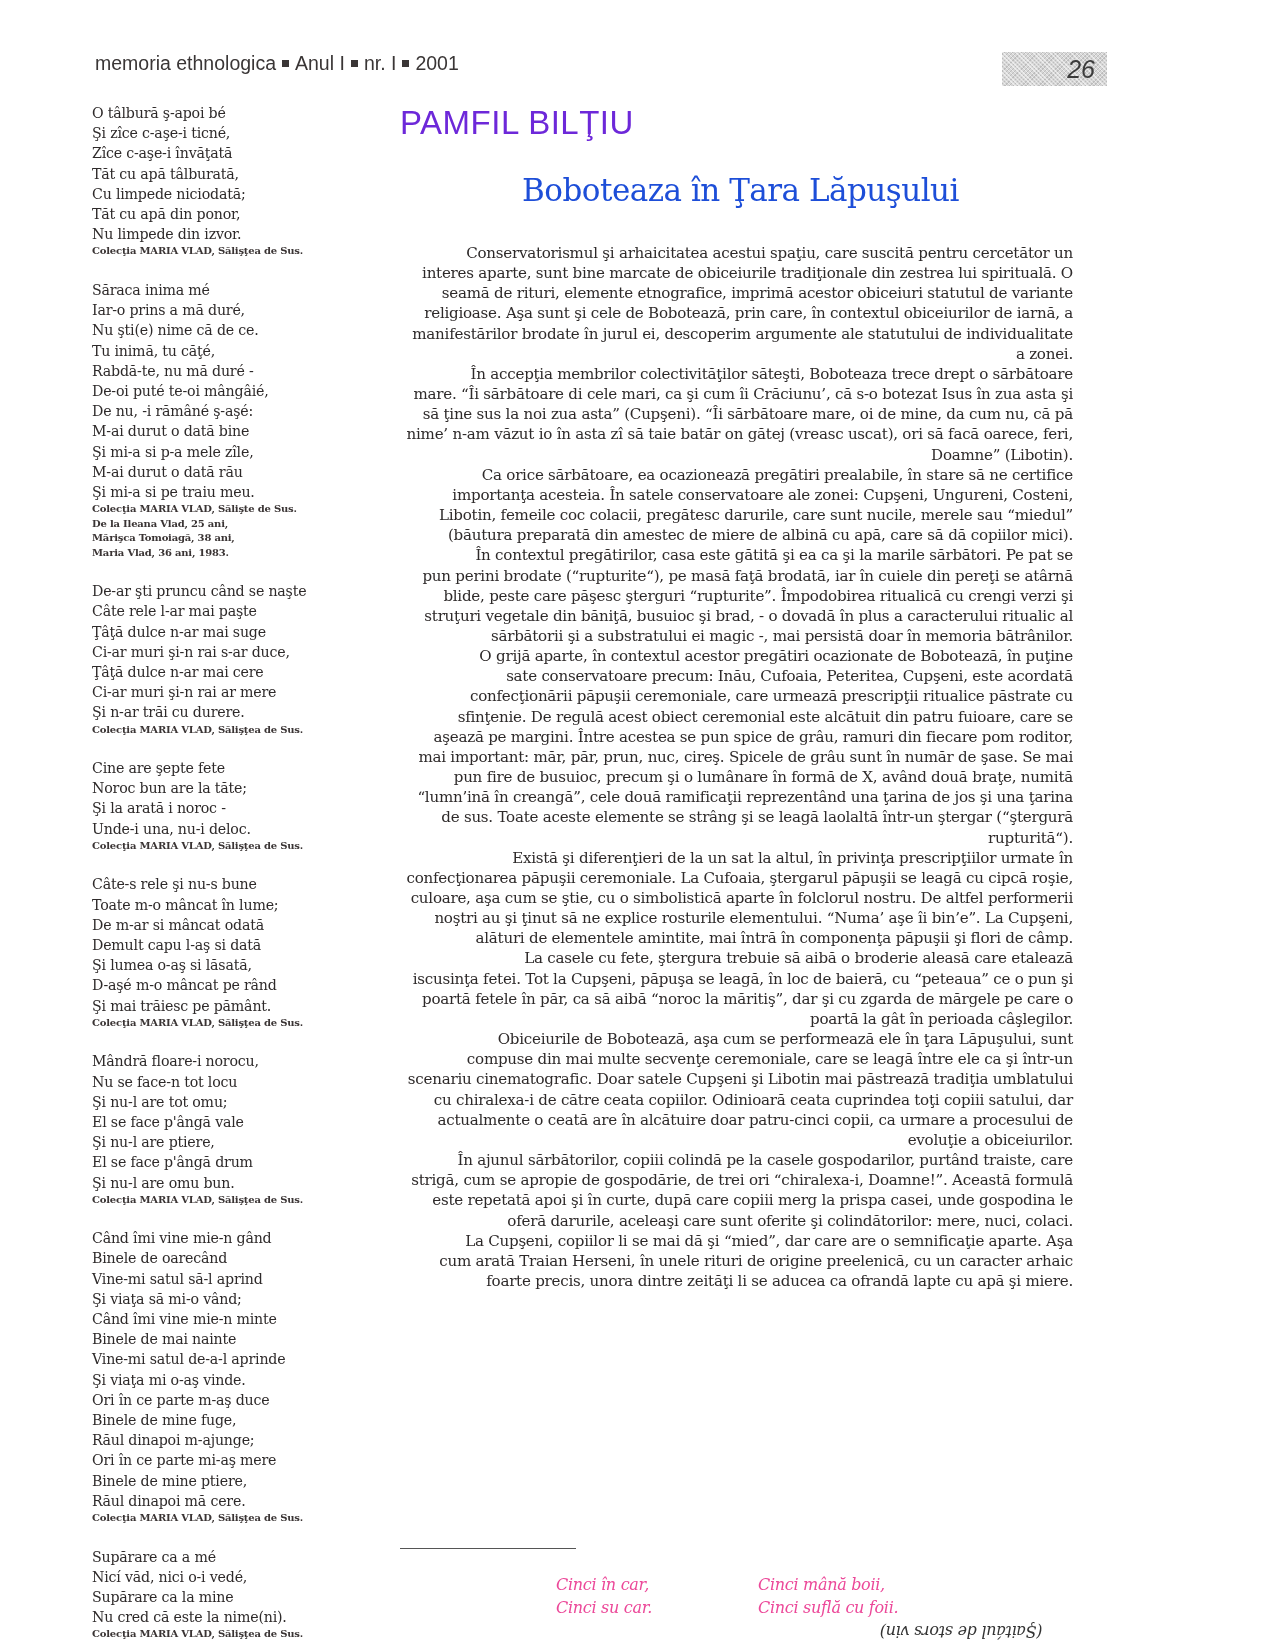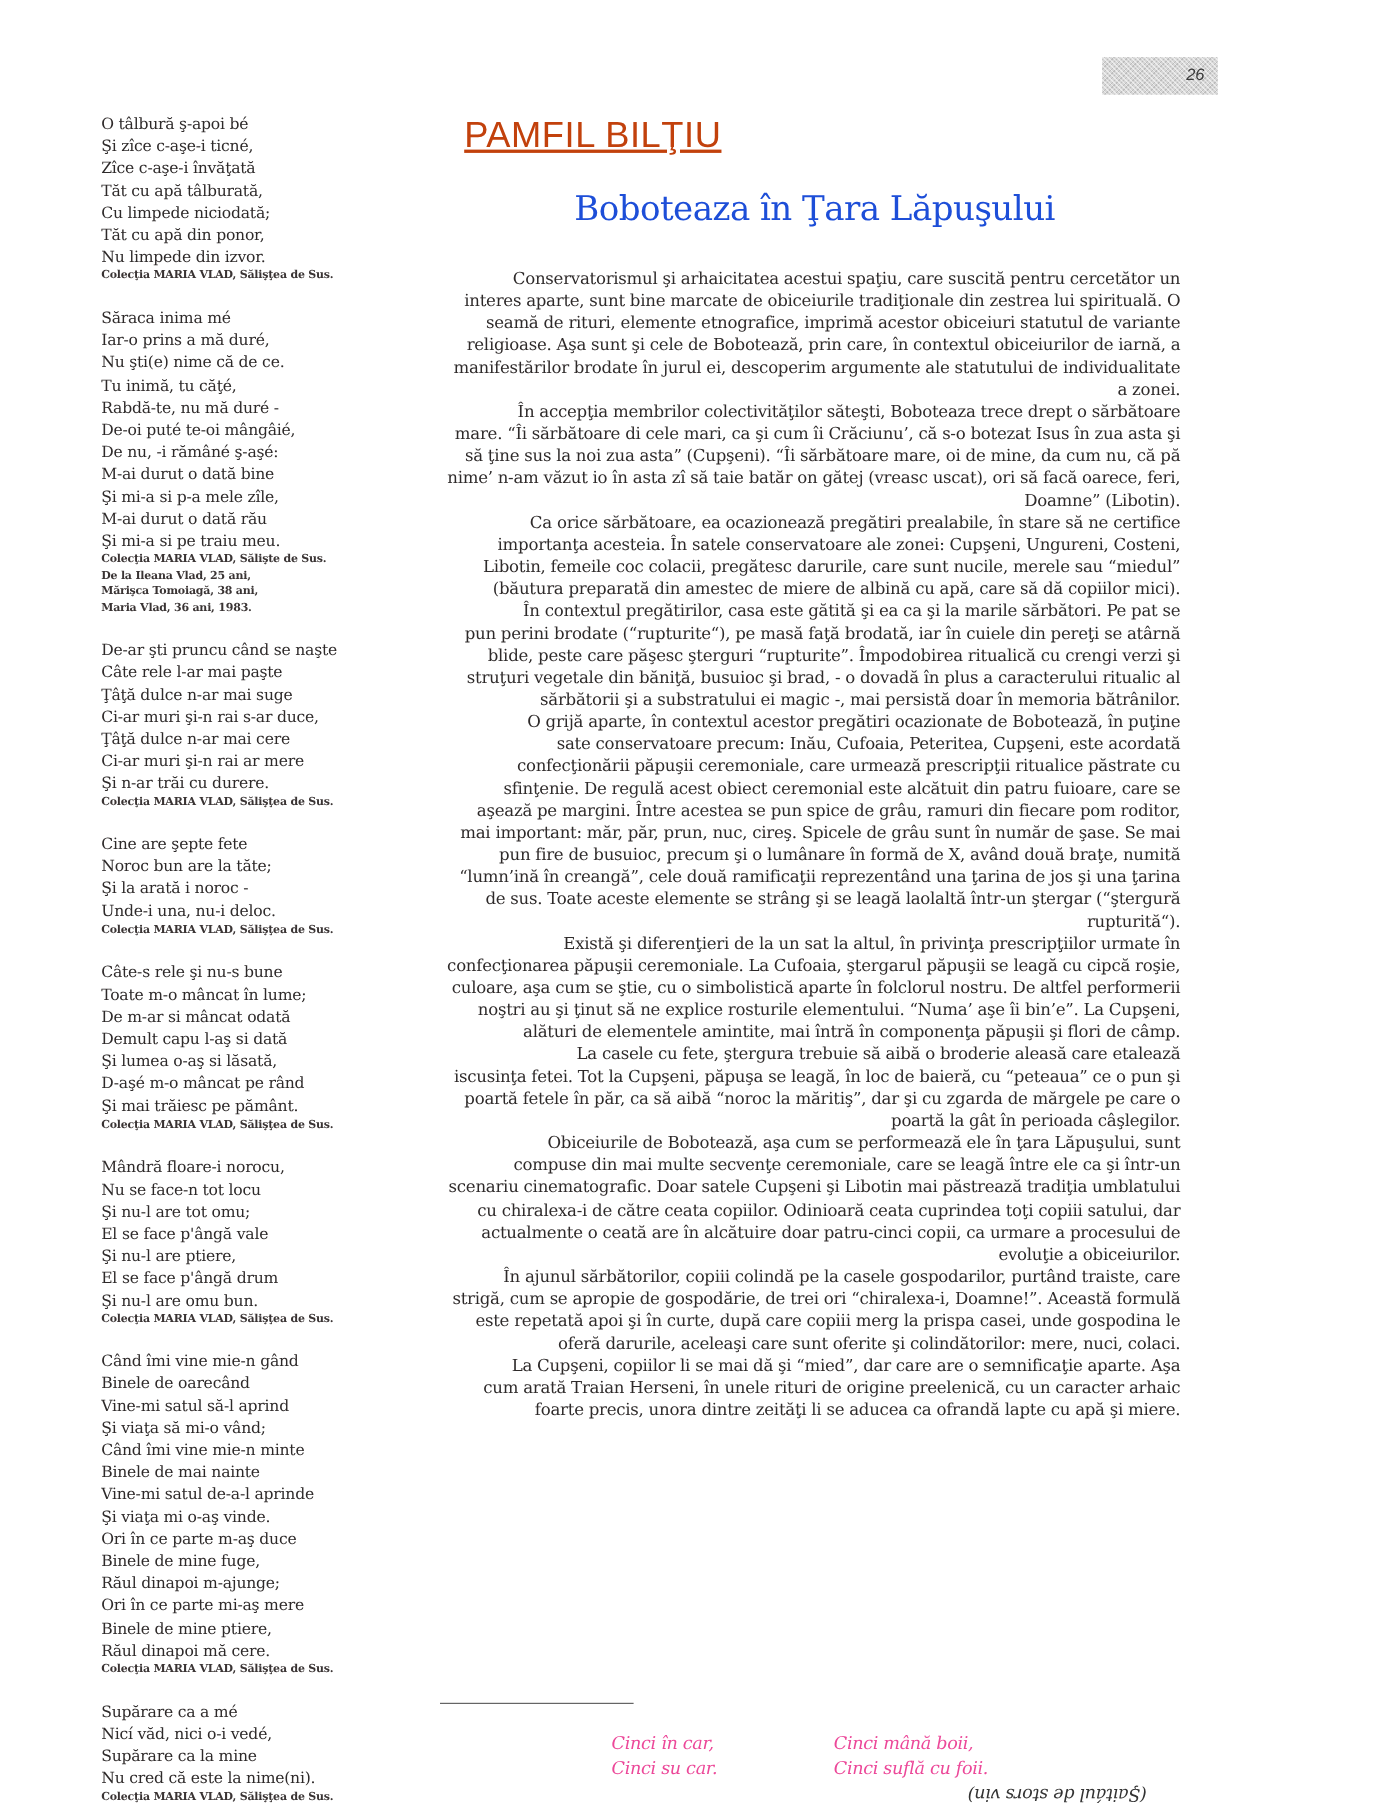--- a/index.html
+++ b/index.html
@@ -24,21 +24,21 @@
     display: inline-block; width: 7px; height: 7px; background: #3a3636;
     margin: 0 6px 2px 6px; vertical-align: middle;
   }
   .page-num {
     position: absolute; left: 907px; top: 4px; width: 105px; height: 34px;
     background-color: #d6d6d6;
     background-image:
       repeating-linear-gradient(45deg, rgba(255,255,255,0.55) 0 1px, transparent 1px 3px),
       repeating-linear-gradient(-45deg, rgba(140,140,140,0.35) 0 1px, transparent 1px 3px);
     font-family: "Liberation Sans", sans-serif; font-style: italic;
-    font-size: 15px; color: #3b3b3b;
+    font-size: 25px; color: #3b3b3b;
     text-align: right; line-height: 34px; padding-right: 12px; box-sizing: border-box;
   }
 
   
   .poems {
     position: absolute; left: 92px; top: 103px; width: 260px;
   }
   .poem { margin-bottom: 21px; }
   .poem .line {
     font-family: "DejaVu Serif", serif;
@@ -46,23 +46,23 @@
     letter-spacing: -0.2px;
   }
   .poem .credit {
     font-family: "DejaVu Serif", serif; font-weight: bold;
     font-size: 10px; line-height: 14.5px; color: #3a3434; white-space: nowrap;
     letter-spacing: -0.2px;
   }
 
   
   .author {
-    position: absolute; left: 422px; top: 104px;
+    position: absolute; left: 400px; top: 104px;
     font-family: "Liberation Sans", sans-serif;
-    font-size: 33px; color: #c2410c; letter-spacing: 0.5px; white-space: nowrap; text-decoration: underline;
+    font-size: 33px; color: #6d28d9; letter-spacing: 0.5px; white-space: nowrap;
   }
   .title {
     position: absolute; left: 522px; top: 172px;
     font-family: "DejaVu Serif", serif;
     font-size: 31px; color: #1d4ed8; white-space: nowrap; letter-spacing: -0.5px;
   }
   .body-text {
     position: absolute; left: 405px; top: 243px; width: 668px;
   }
   .para {
@@ -90,20 +90,23 @@
     font-size: 16px; color: #333; white-space: nowrap;
     transform: rotate(180deg);
     transform-origin: center;
     letter-spacing: -0.3px;
   }
 </style>
 </head>
 <body>
 
 <div class="header">
+  <div class="running-title">
+    <span>memoria ethnologica</span><span class="sq"></span><span>Anul I</span><span class="sq"></span><span>nr. I</span><span class="sq"></span><span>2001</span>
+  </div>
   <div class="page-num">26</div>
 </div>
 
 <div class="poems" id="poems">
     <div class="poem">
       <div class="line">O tâlbură ş-apoi bé</div>
       <div class="line">Şi zîce c-aşe-i ticné,</div>
       <div class="line">Zîce c-aşe-i învăţată</div>
       <div class="line">Tăt cu apă tâlburată,</div>
       <div class="line">Cu limpede niciodată;</div>

